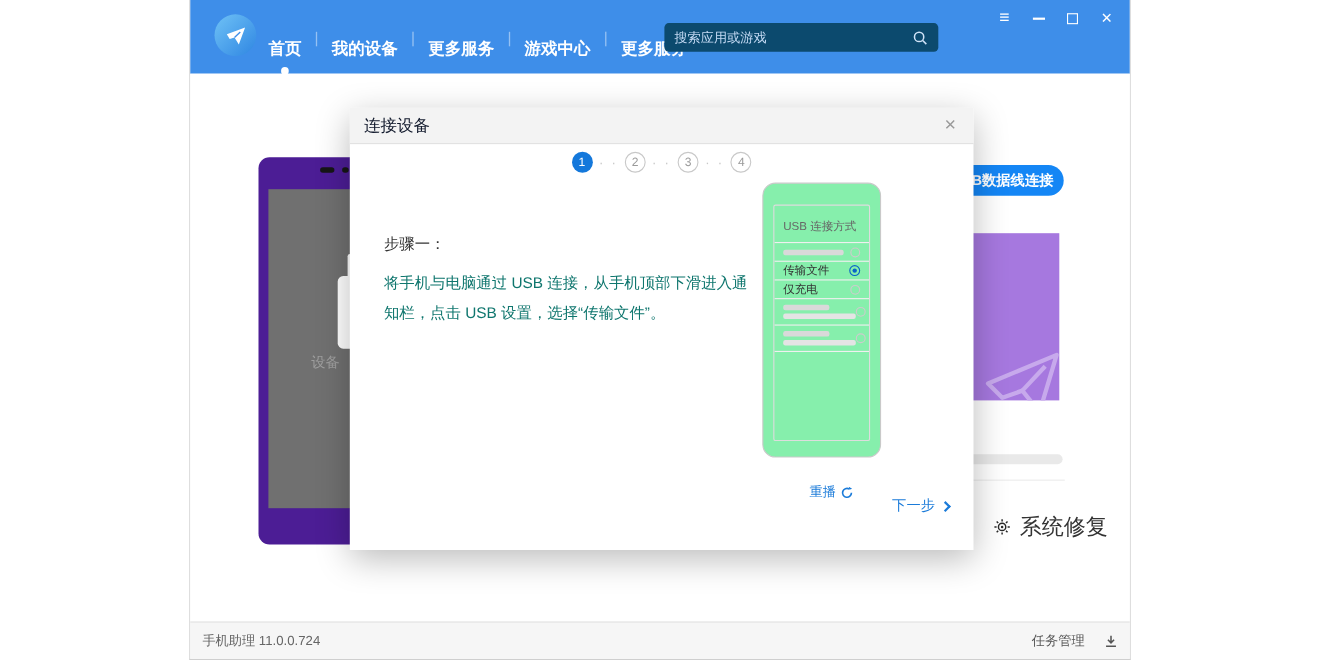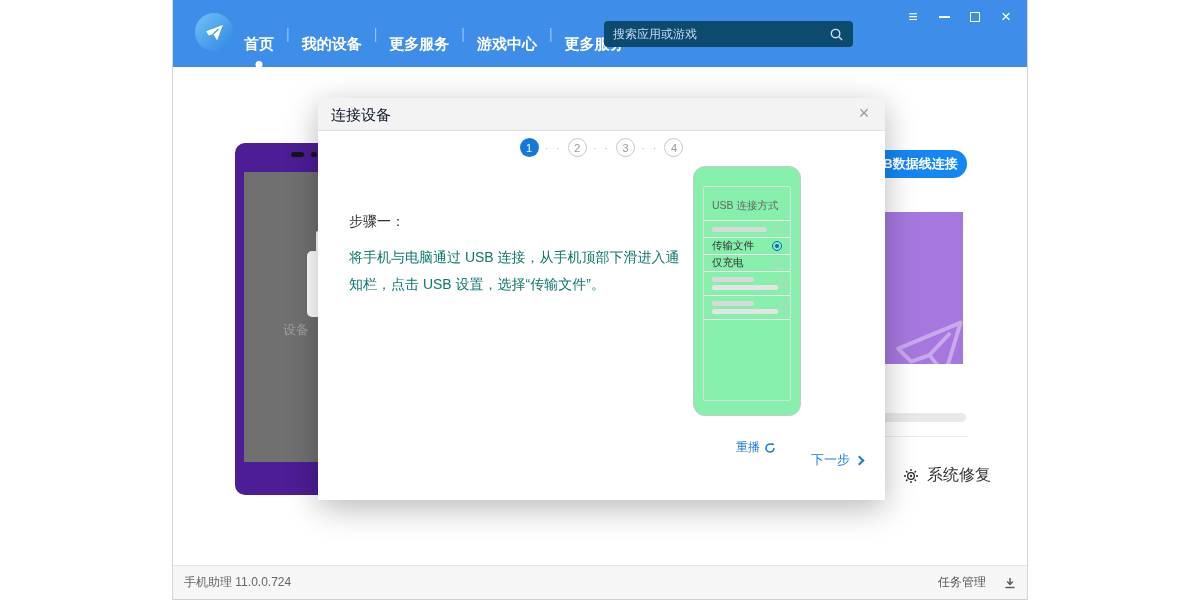--- a/index.html
+++ b/index.html
@@ -44,21 +44,21 @@
 
   
   .usb-btn { position:absolute; left:683px; top:83px; width:111px; height:28px; border-radius:14px;
              background:#1486F5; color:#fff; font-size:13px; font-weight:bold;
              display:flex; align-items:center; justify-content:center; white-space:nowrap; cursor:default; }
   .purple-card { position:absolute; left:683px; top:145px; width:107px; height:152px; background:#A678DF; overflow:hidden; }
   .purple-card svg { position:absolute; right:-8px; bottom:-14px; }
   .ph-bar { position:absolute; left:688px; top:346px; width:105px; height:9px; border-radius:5px; background:#e9e9e9; }
   .ph-divider { position:absolute; left:683px; top:369px; width:112px; height:1px; background:#ececec; }
   .sys-repair { position:absolute; left:730px; top:398px; display:flex; align-items:center; gap:8px;
-                font-size:16px; color:#333; cursor:default; }
+                font-size:20px; color:#333; cursor:default; }
 
   
   .modal { position:absolute; left:145px; top:31px; width:567px; height:402px; background:#fff;
            box-shadow:0 8px 30px rgba(0,0,0,.28); z-index:5; }
   .modal-header { position:relative; height:33px; background:#f3f3f3; border-bottom:1px solid #e2e2e2; }
   .modal-title { line-height:33px; padding-left:13px; font-size:15px; color:#0f172a; }
   .modal-close { position:absolute; right:6px; top:0; width:30px; height:33px; text-align:center; line-height:31px;
                  font-size:18px; color:#999; cursor:default; }
 
   .steps { position:absolute; left:0; right:0; top:40px; display:flex; align-items:center; justify-content:center; gap:6px; }

